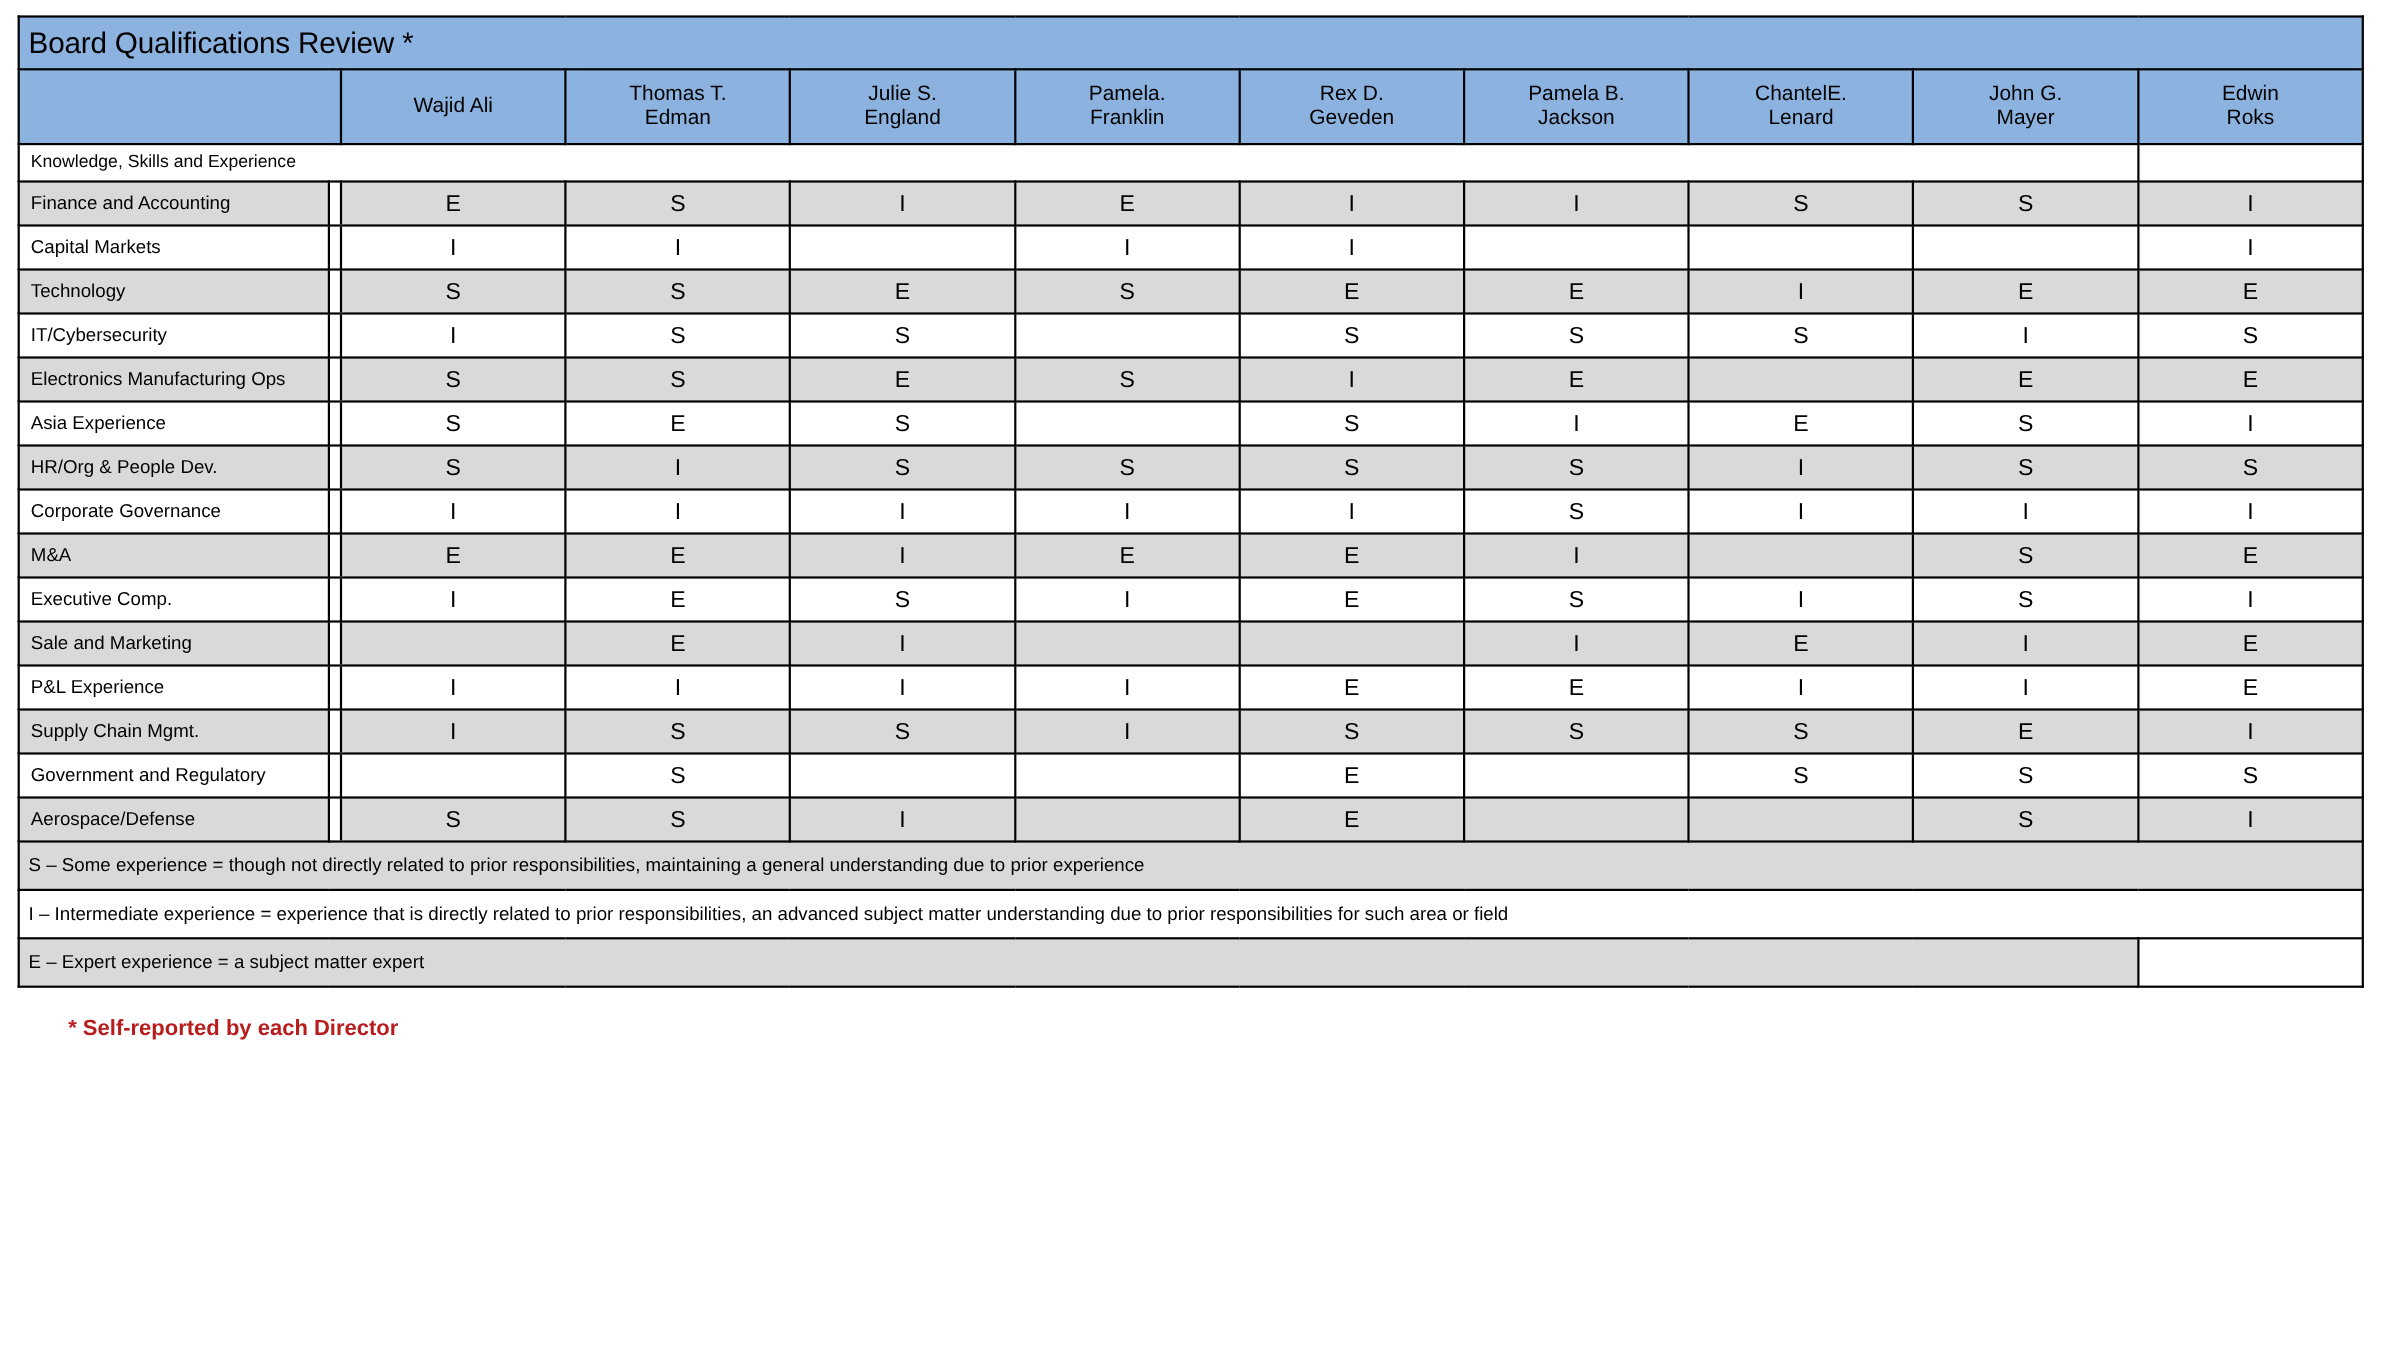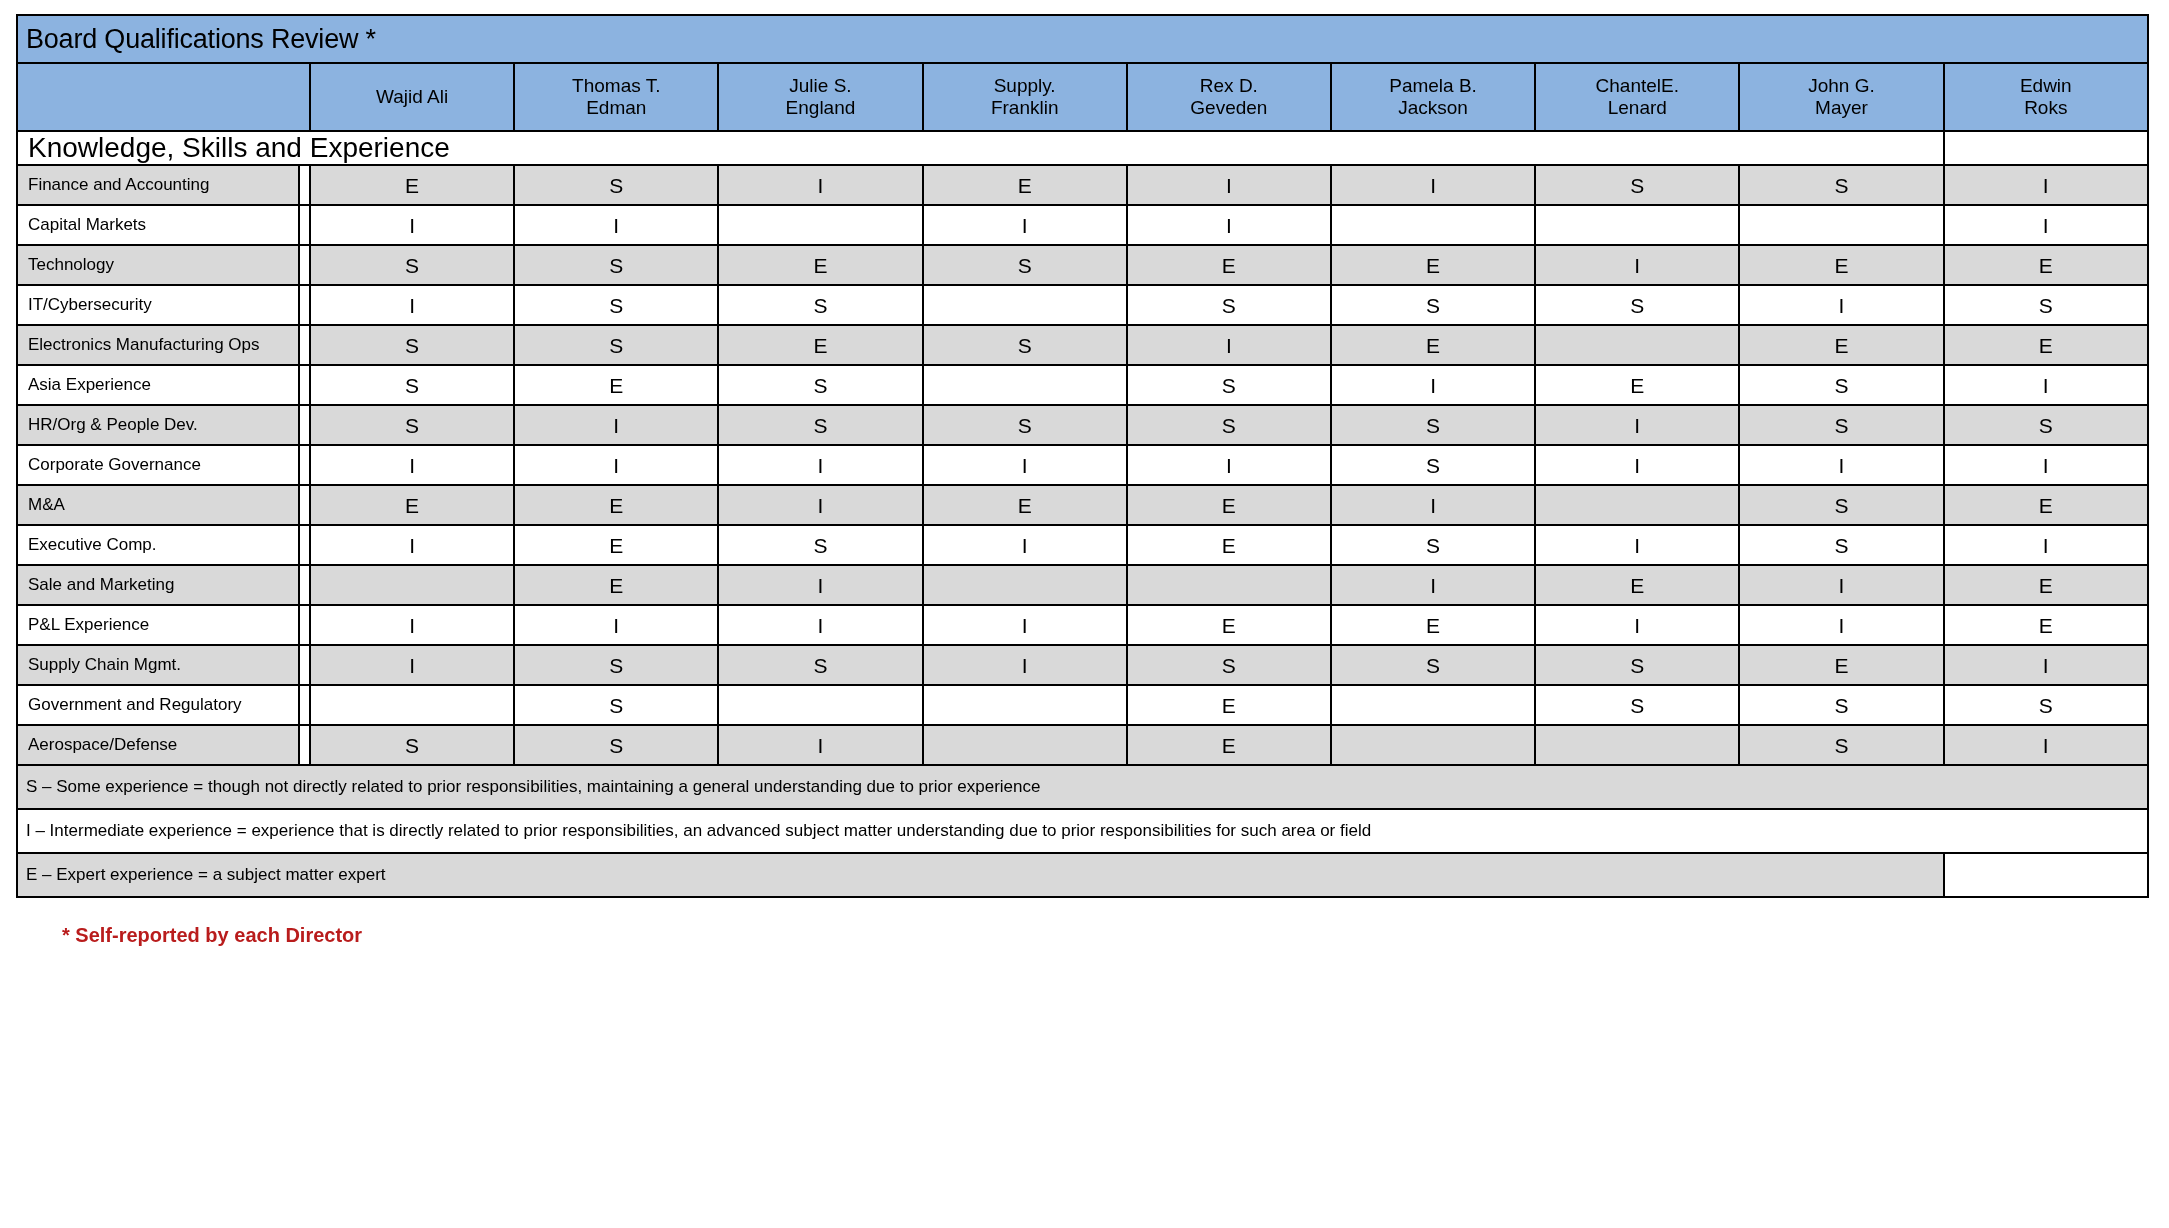--- a/index.html
+++ b/index.html
@@ -61,21 +61,21 @@
     font-size: 19px;
     font-weight: bold;
     line-height: 1.15;
     padding: 2px 2px !important;
   }
 
   
   .section-cell {
     background: #ffffff;
     height: 32px;
-    font-size: 28px;
+    font-size: 16px;
     text-align: left;
     padding: 0 0 0 10px !important;
     white-space: nowrap;
   }
   .section-filler {
     background: #ffffff;
     border-left: none !important;
   }
 
   
@@ -164,21 +164,21 @@
           </td>
           <td class="hdr-name">
             <div>Thomas T.</div>
             <div>Edman</div>
           </td>
           <td class="hdr-name">
             <div>Julie S.</div>
             <div>England</div>
           </td>
           <td class="hdr-name">
-            <div>Supply.</div>
+            <div>Pamela.</div>
             <div>Franklin</div>
           </td>
           <td class="hdr-name">
             <div>Rex D.</div>
             <div>Geveden</div>
           </td>
           <td class="hdr-name">
             <div>Pamela B.</div>
             <div>Jackson</div>
           </td>

